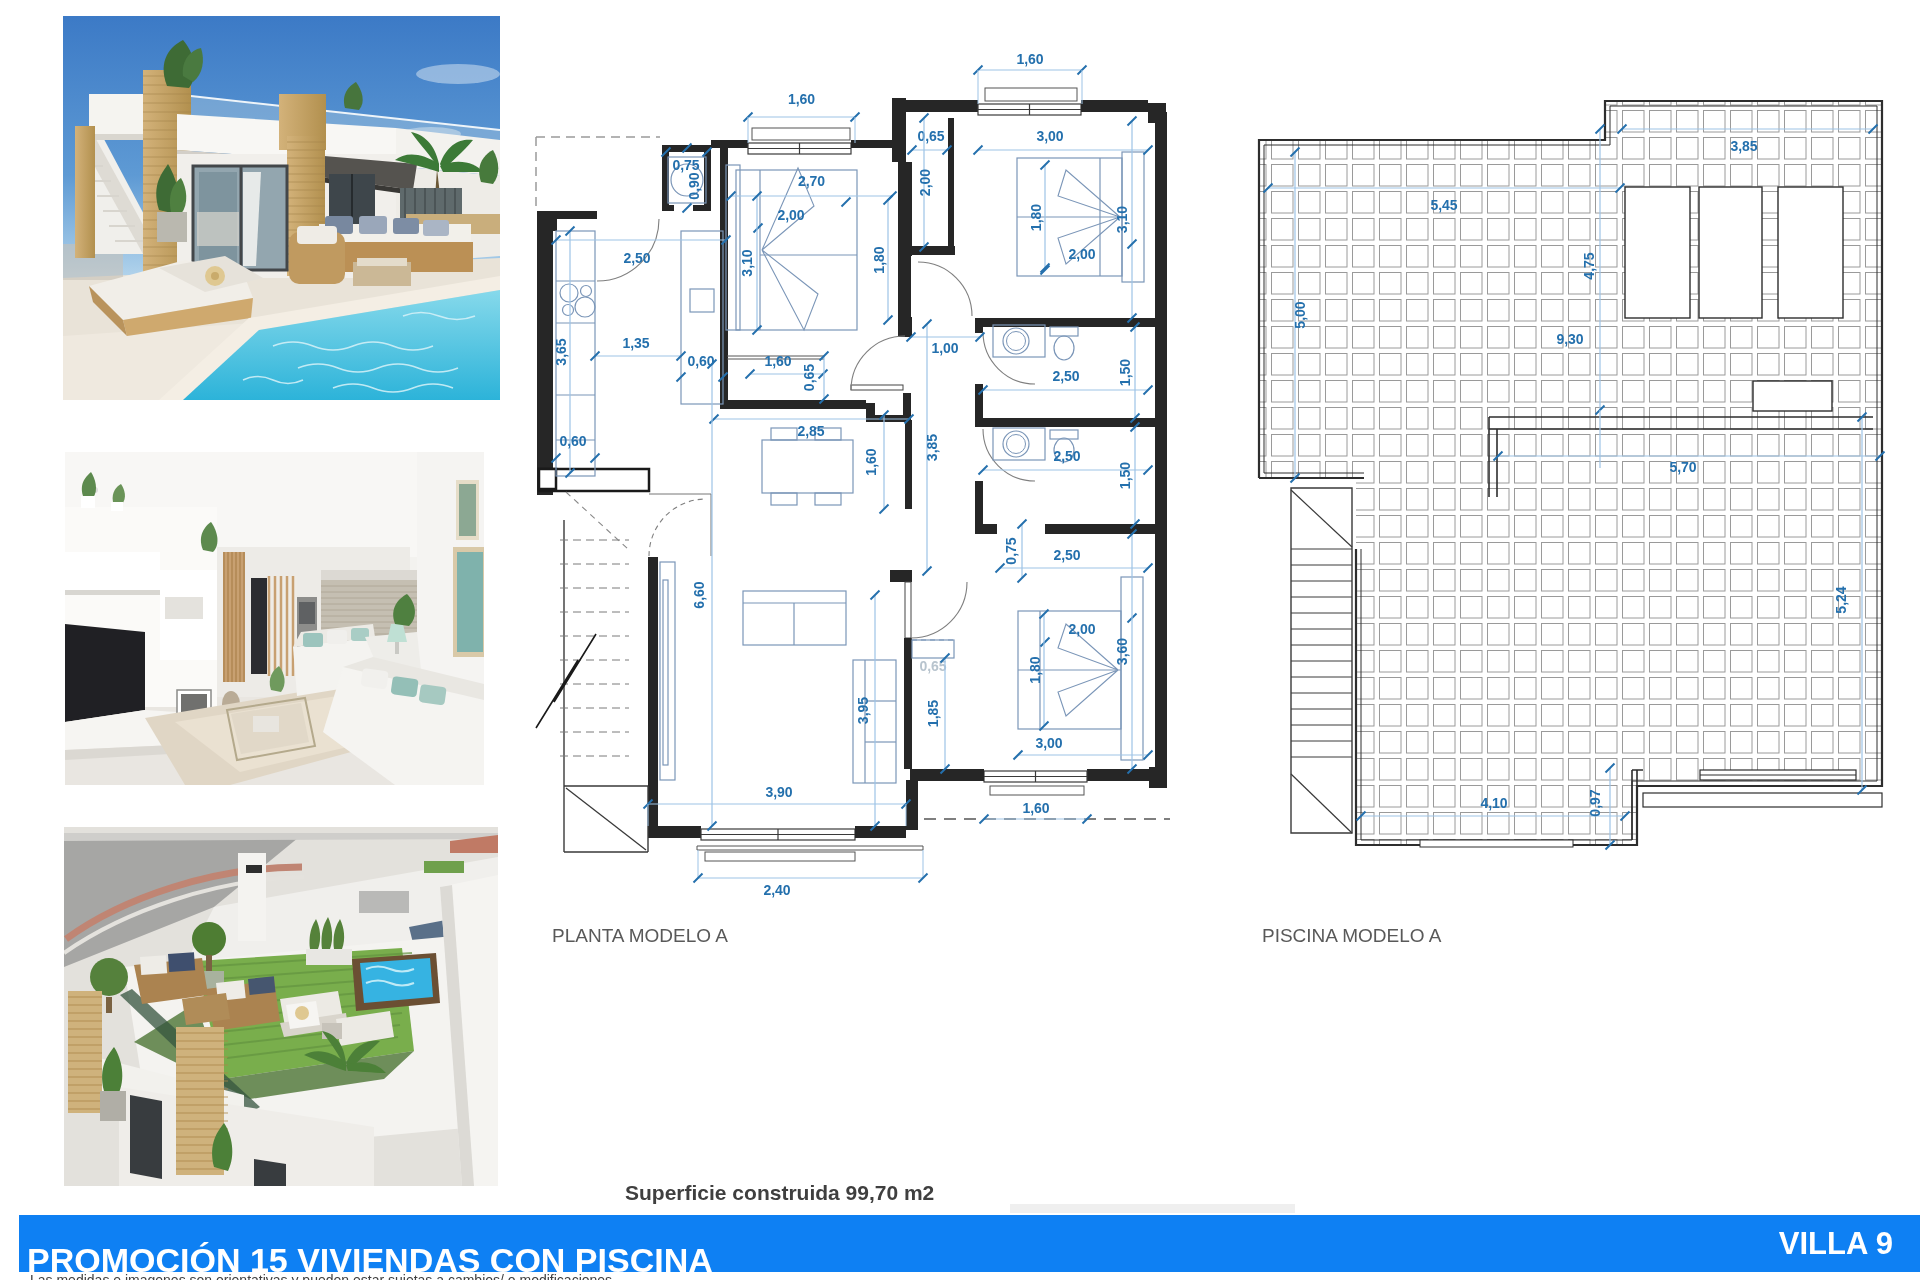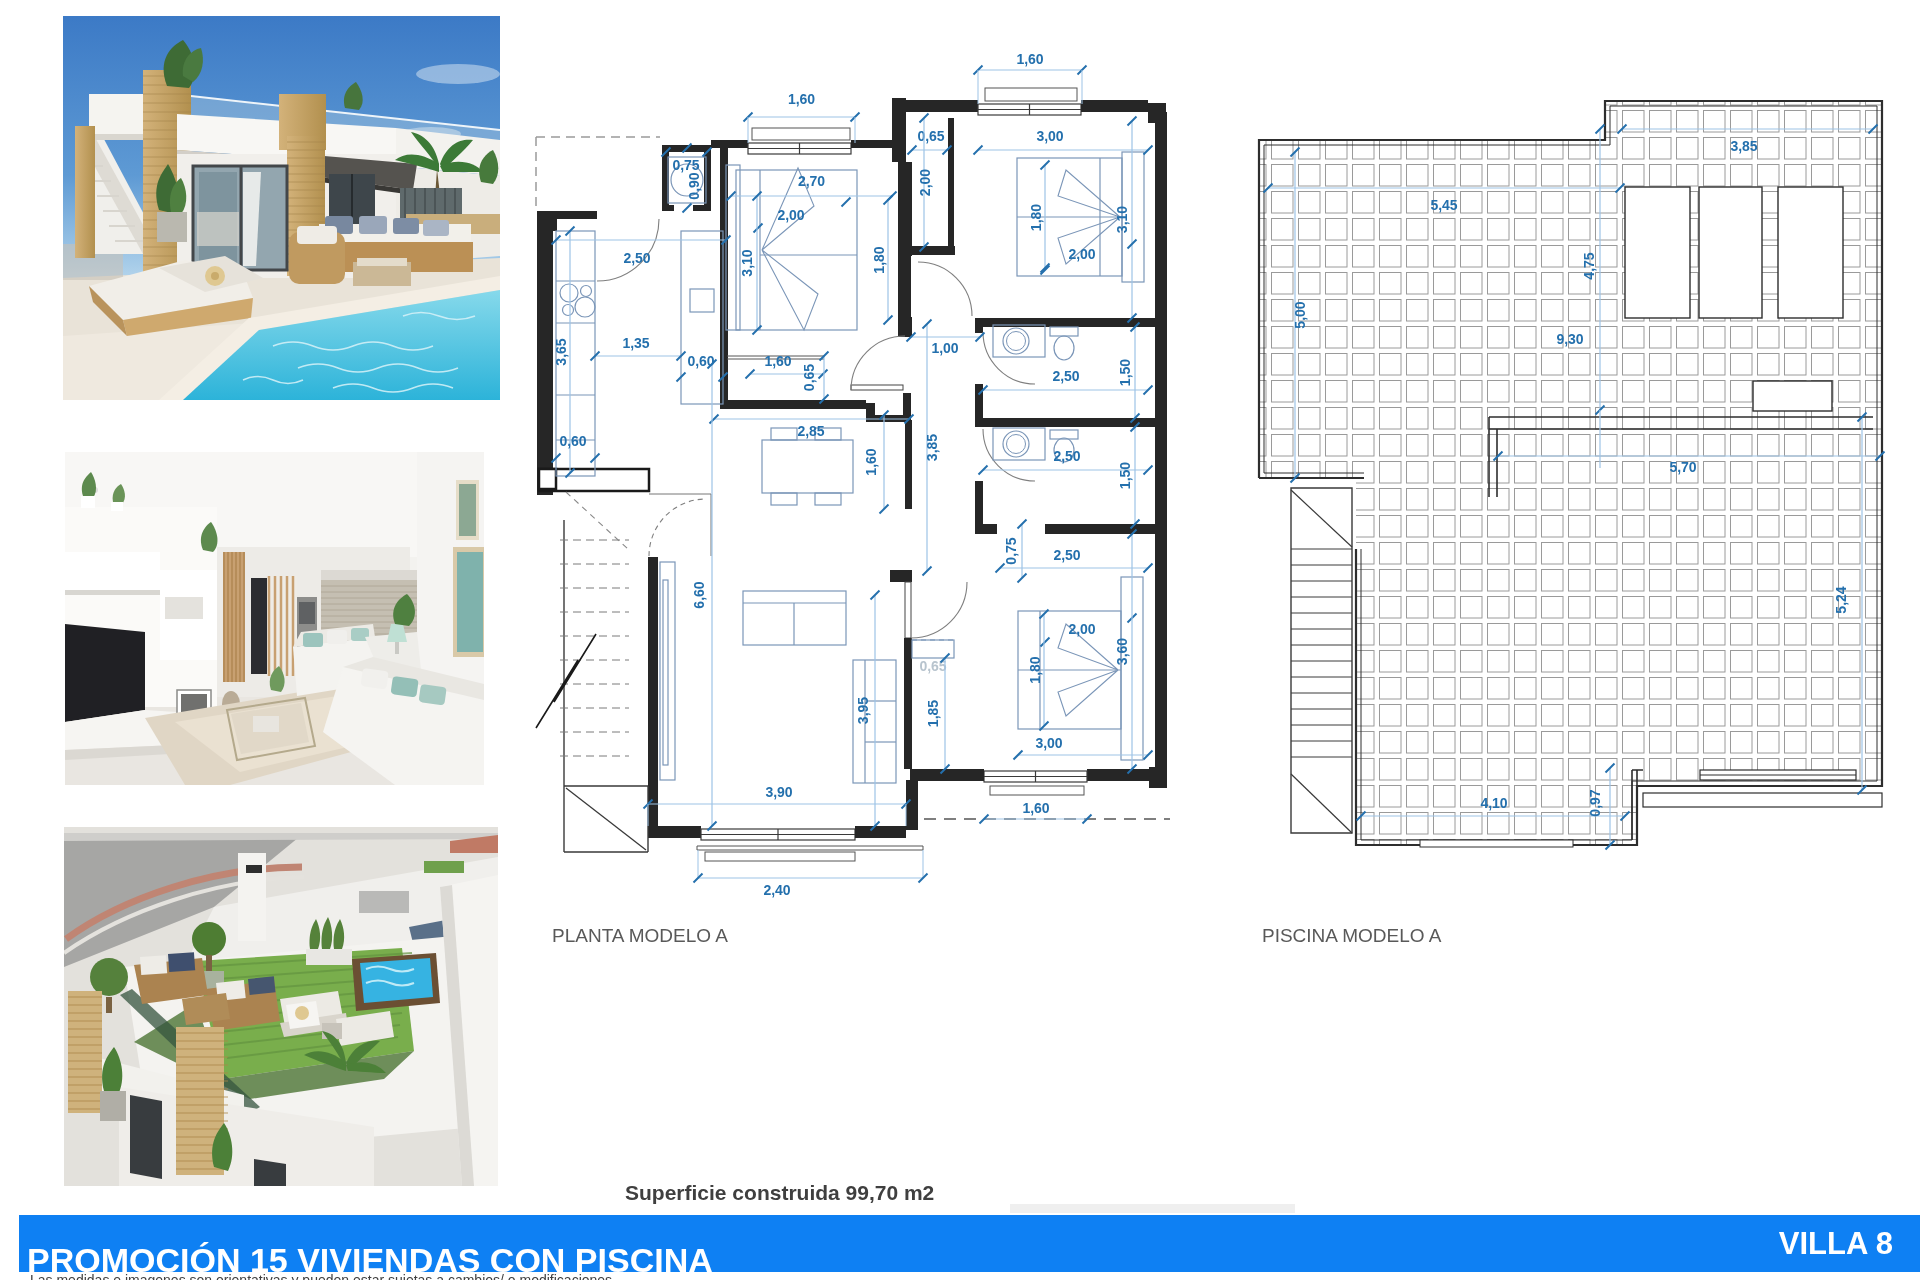--- a/index.html
+++ b/index.html
@@ -996,15 +996,15 @@
 <div class="abs" style="left:1262px;top:925px;font-size:19px;color:#595959;">PISCINA MODELO A</div>
 
 <div class="abs" style="left:625px;top:1181px;font-size:21px;font-weight:bold;color:#3f3f3f;">Superficie construida 99,70 m2</div>
 
 <div class="abs" style="left:1010px;top:1204px;width:285px;height:9px;background:#c9c9c9;opacity:0.3;"></div>
 
 <div class="abs" style="left:19px;top:1215px;width:1901px;height:57px;background:#0e80f3;"></div>
 
 <div class="abs" style="left:27px;top:1224px;font-size:34px;font-weight:bold;color:#ffffff;margin-top:17px;">PROMOCIÓN 15 VIVIENDAS CON PISCINA</div>
 
-<div class="abs" style="right:27px;top:1226px;font-size:31px;font-weight:bold;color:#ffffff;">VILLA 8</div>
+<div class="abs" style="right:27px;top:1226px;font-size:31px;font-weight:bold;color:#ffffff;">VILLA 9</div>
 
 <div class="abs" style="left:30px;top:1272px;font-size:14px;color:#404040;">Las medidas e imagenes son orientativas y pueden estar sujetas a cambios/ o modificaciones</div>
 
 </body></html>

